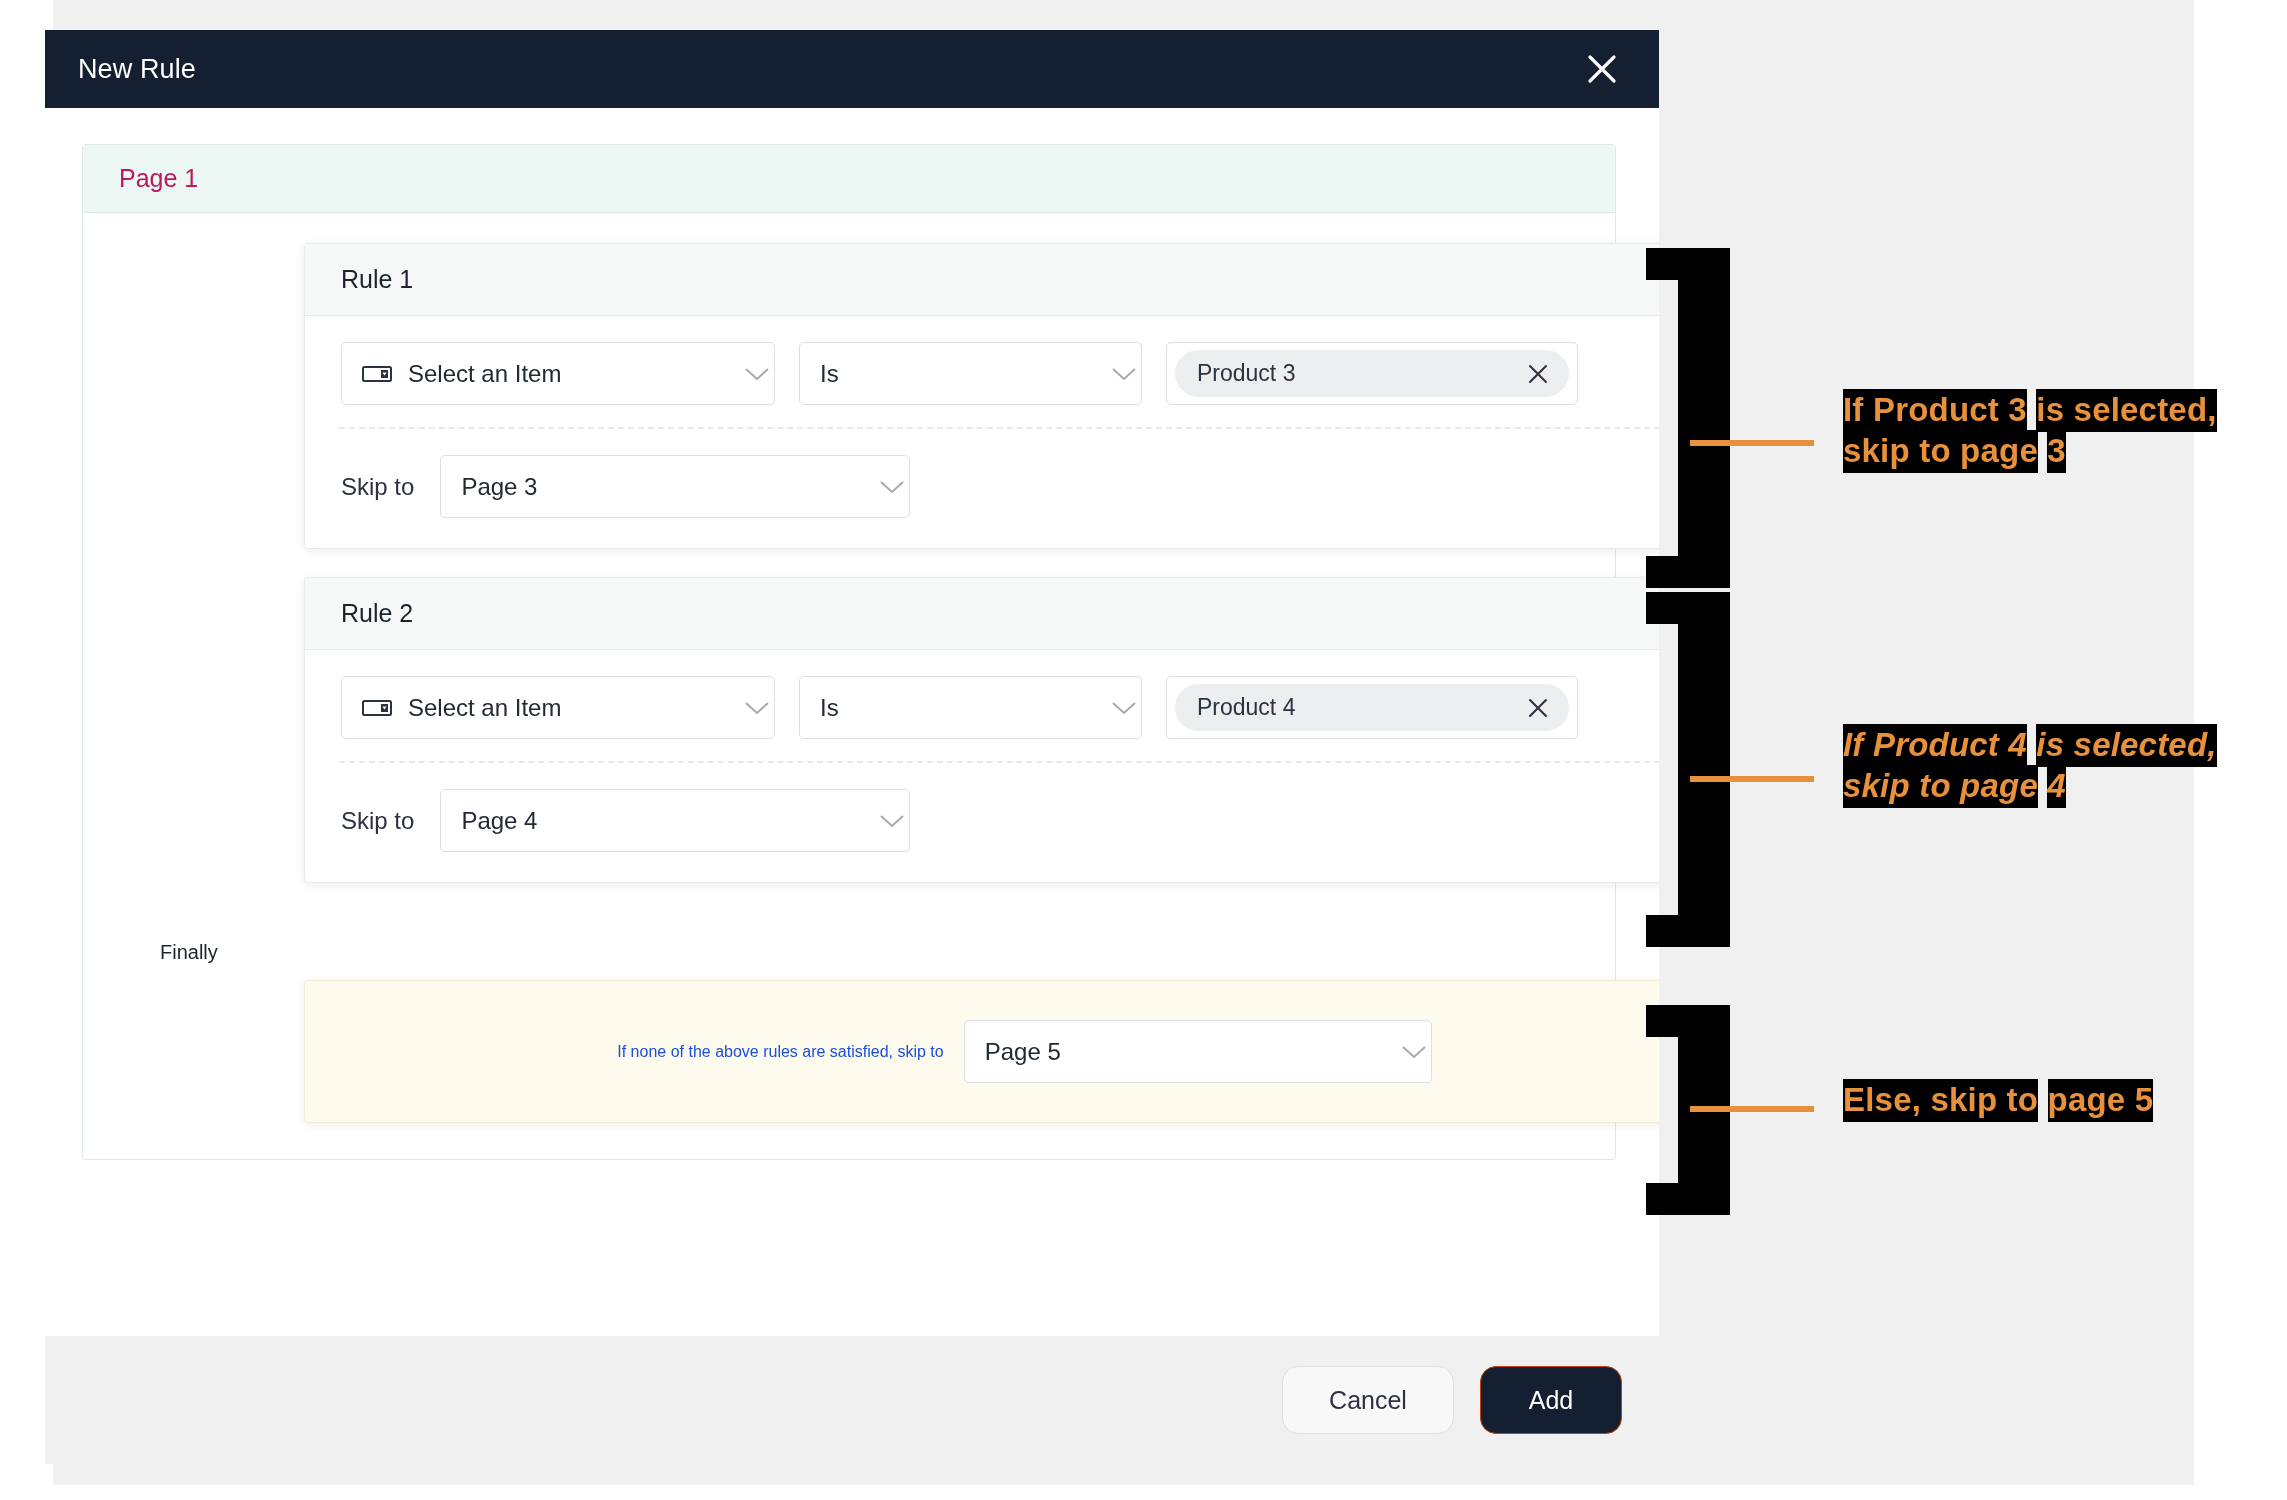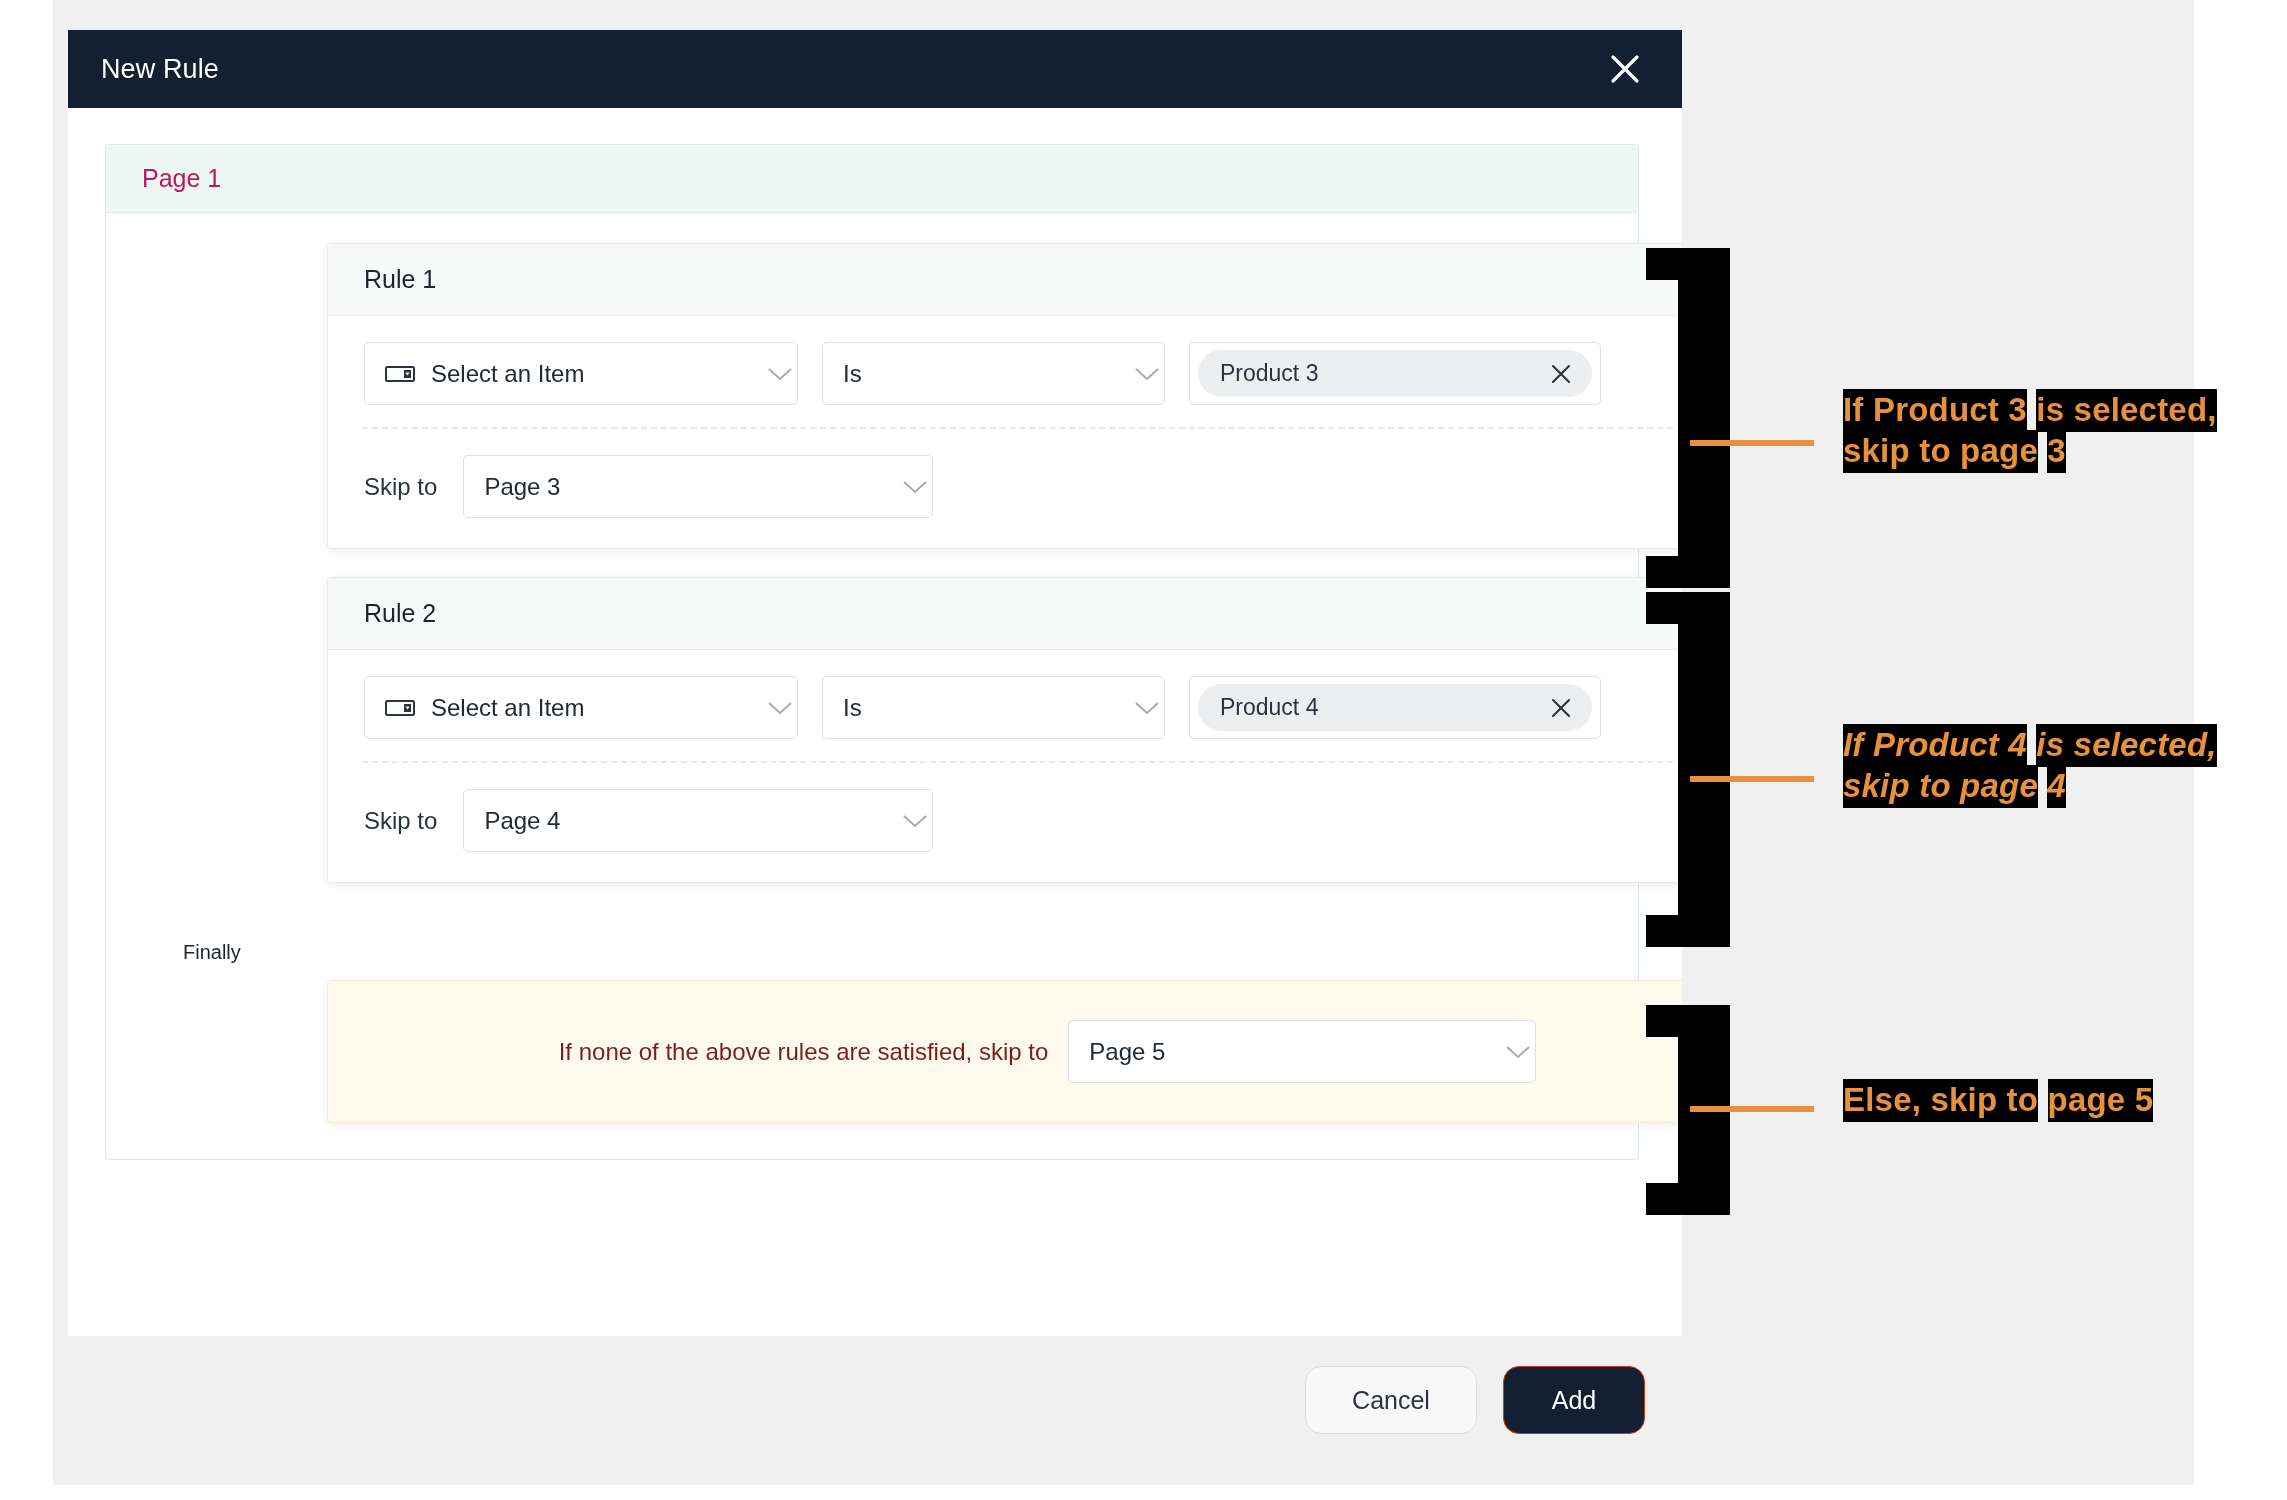--- a/index.html
+++ b/index.html
@@ -24,21 +24,21 @@
     left: 53px;
     top: 0px;
     width: 2141px;
     height: 1485px;
     background: #f0f0f0;
   }
 
   
   .modal {
     position: absolute;
-    left: 68px;
+    left: 45px;
     top: 30px;
     width: 1614px;
     height: 1434px;
     background: #ffffff;
     display: flex;
     flex-direction: column;
   }
 
   .modal-header {
     height: 78px;
@@ -217,22 +217,22 @@
     background: #fdfaee;
     border: 1px solid #f4ecd2;
     border-radius: 4px;
     box-shadow: 0 2px 10px rgba(20,30,50,.07);
     display: flex;
     align-items: center;
     justify-content: center;
     gap: 20px;
   }
   .finally-text {
-    font-size: 24px;
-    color: #7f1d1d;
+    font-size: 16px;
+    color: #1d4ed8;
     white-space: nowrap;
   }
 
   
   .modal-footer {
     flex: 0 0 auto;
     height: 128px;
     background: #f0f0f0;
     display: flex;
     align-items: center;

